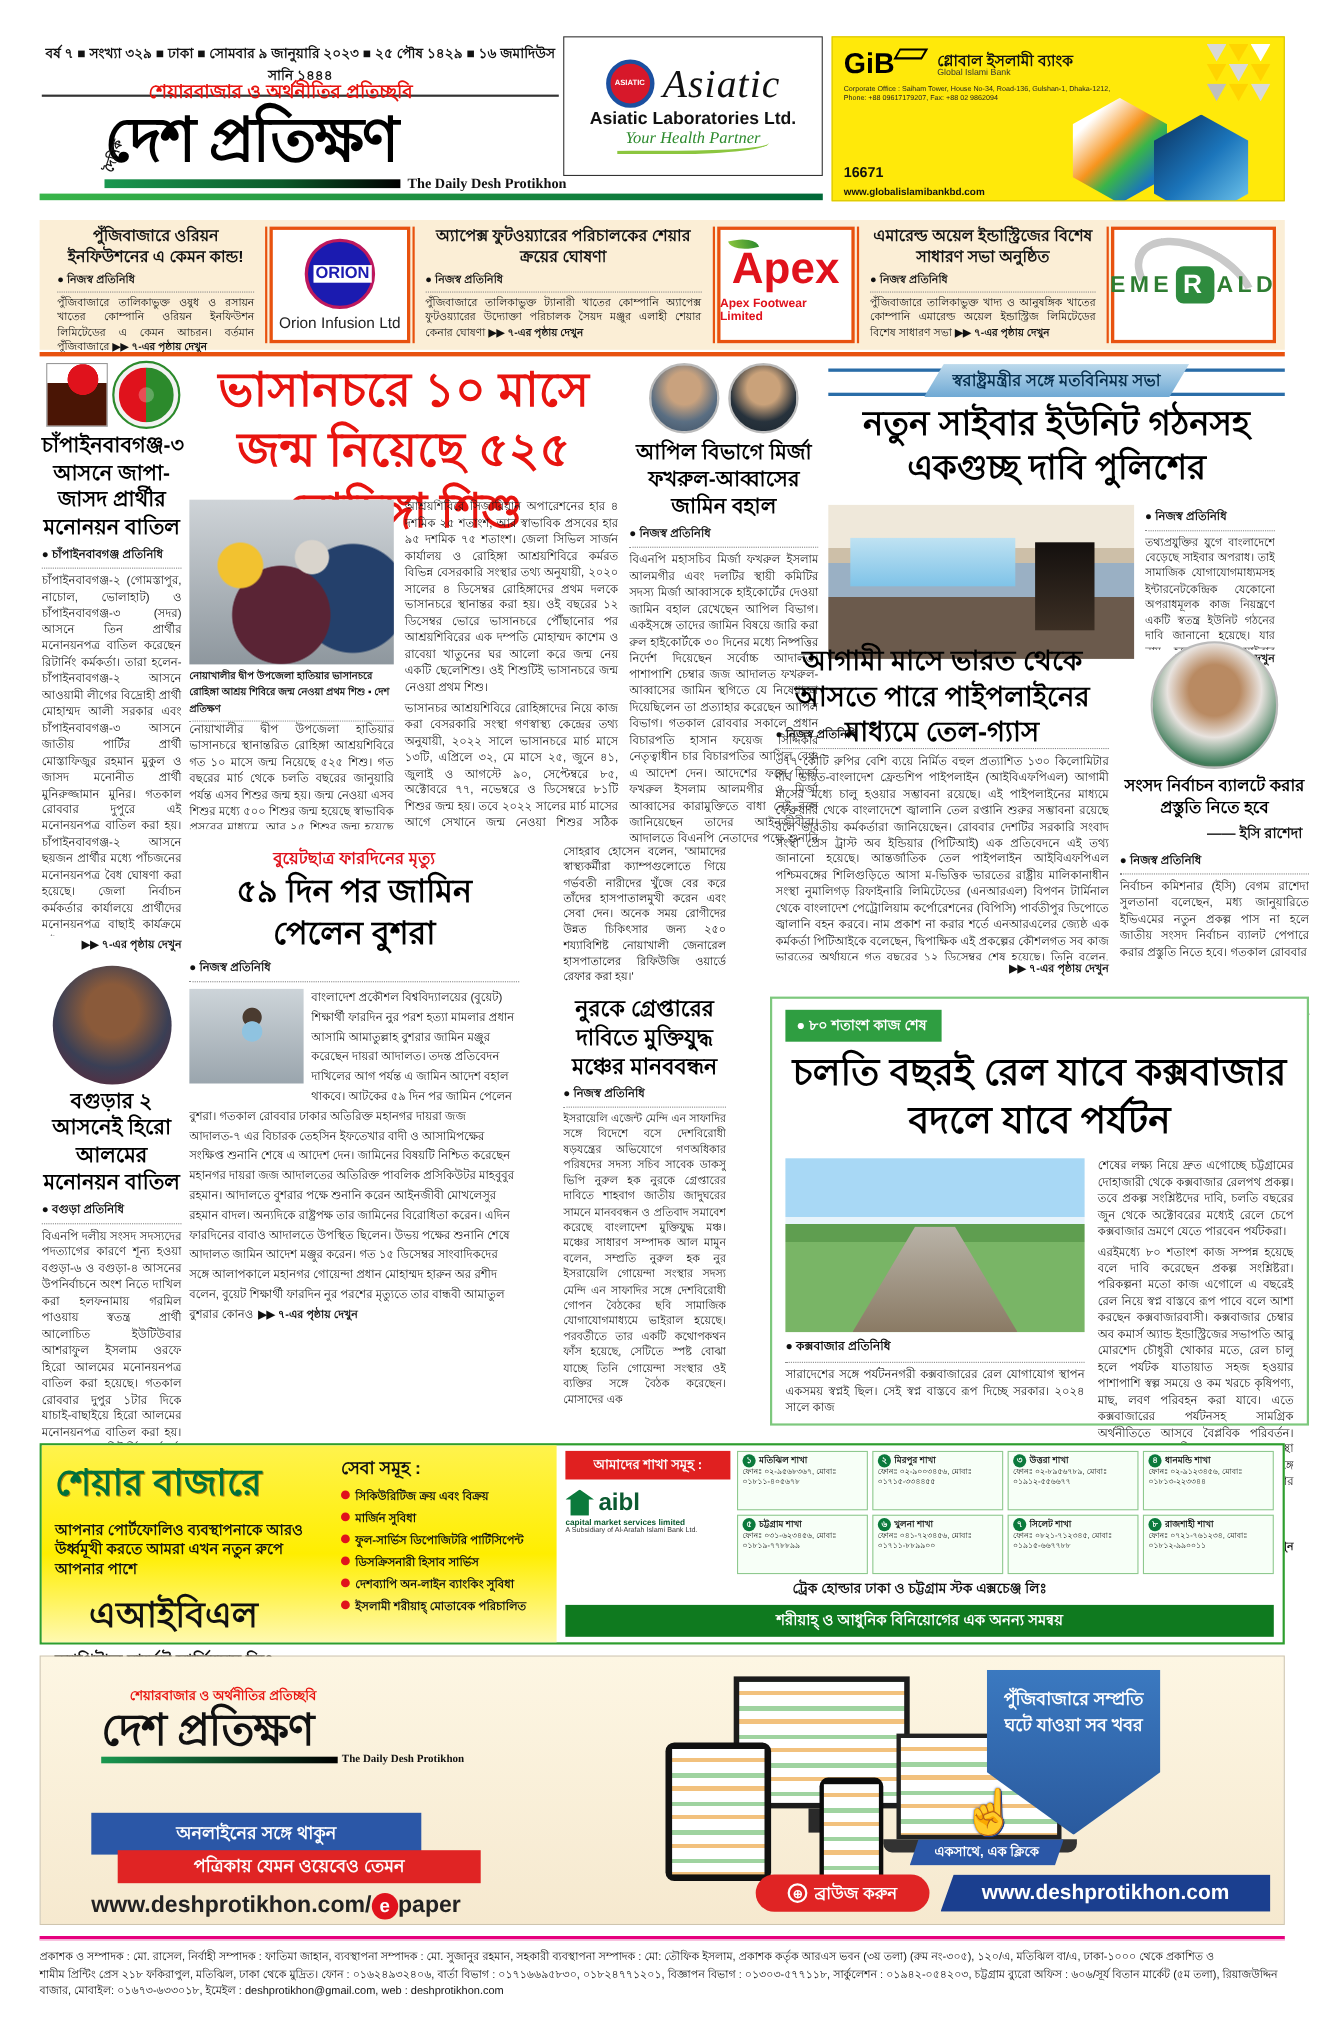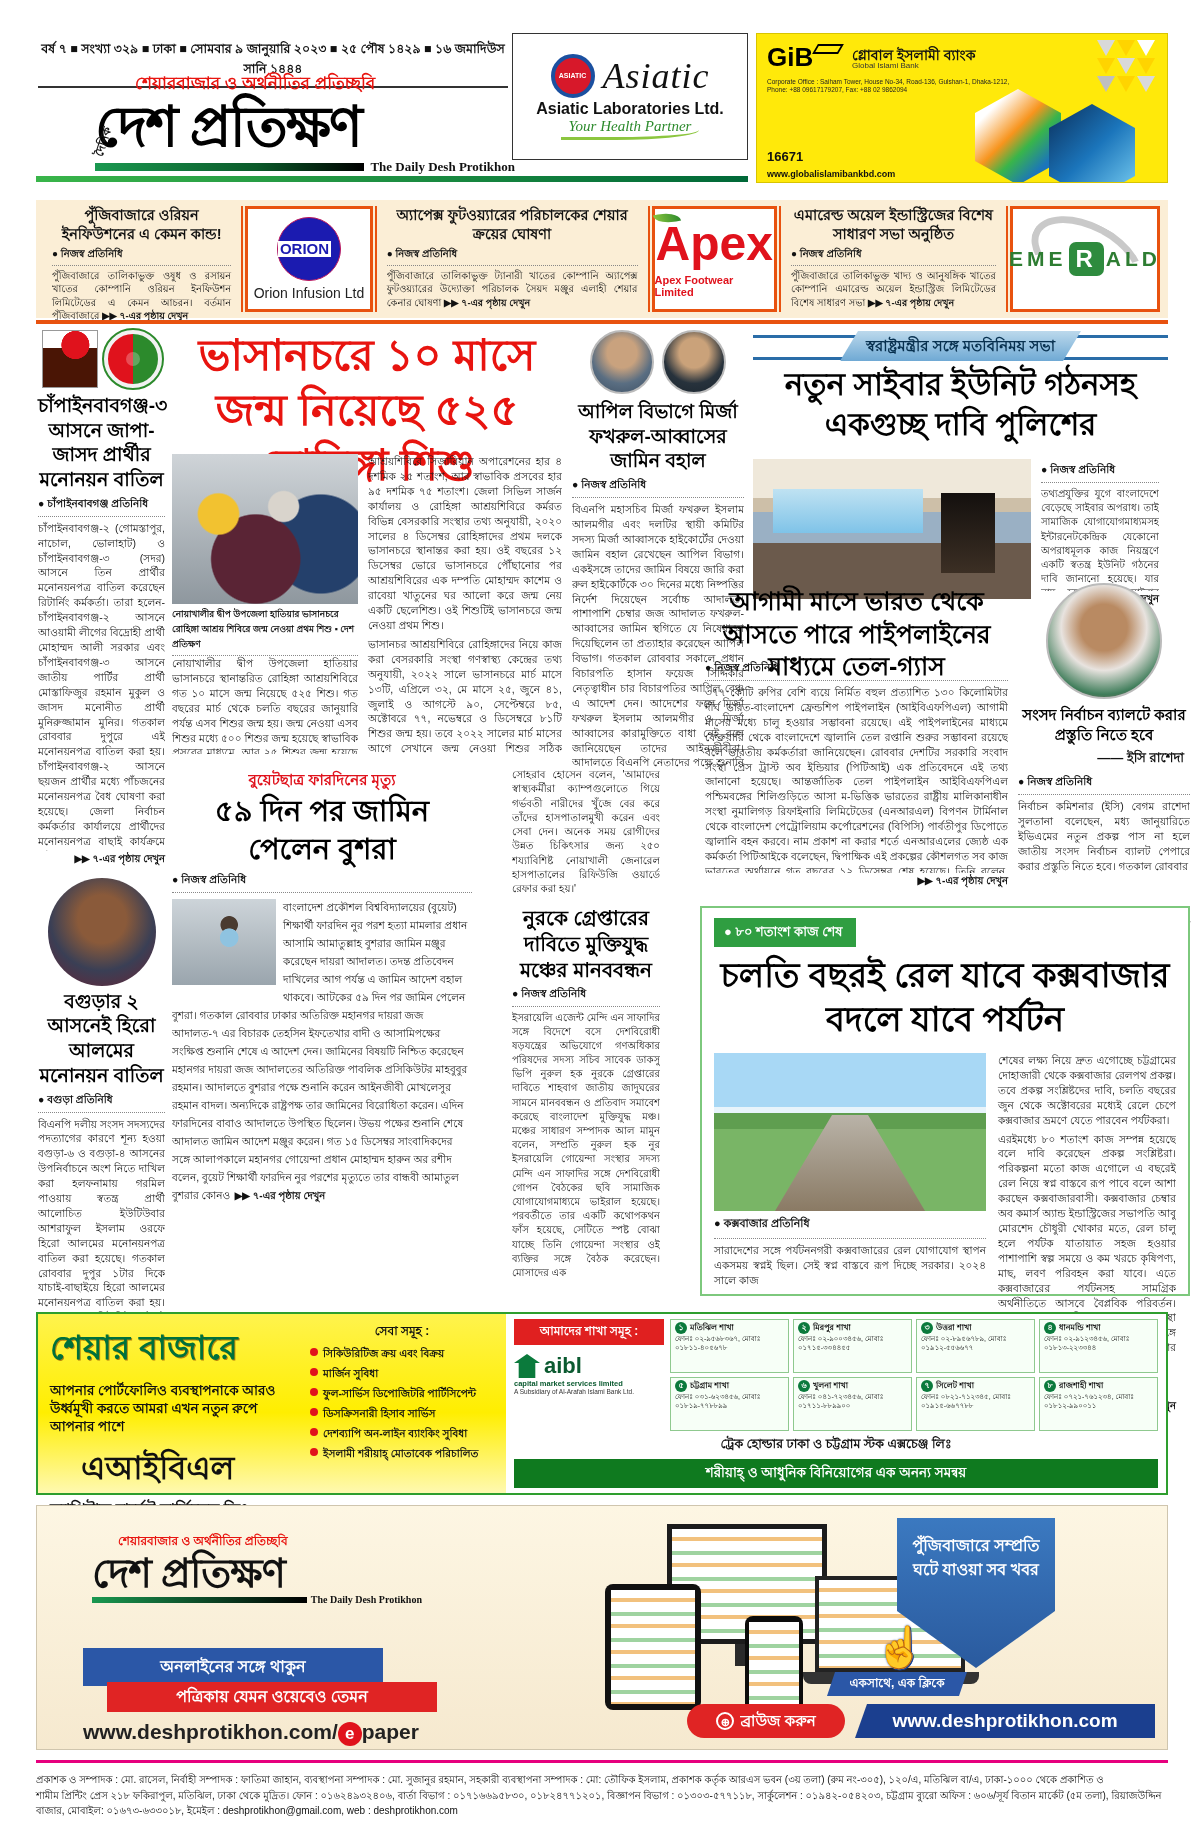--- a/index.html
+++ b/index.html
@@ -52,26 +52,26 @@
            align-items:stretch;padding:6px 8px;gap:0;}
   .teaser{padding:0 8px;display:flex;flex-direction:column;}
   .t-head{font-size:14.5px;font-weight:bold;text-align:center;line-height:1.3;}
   .t-byline{font-size:10px;font-weight:bold;border-bottom:1px dotted #888;padding:2px 0;}
   .t-body{font-size:9.8px;line-height:1.38;text-align:justify;margin-top:3px;}
   .t-more{font-weight:bold;font-size:9.5px;}
   .tdiv{width:0;border-left:2px solid #e8520f;margin:0 2px;}
   .logo-box{border:3px solid #e8520f;background:#fff;display:flex;flex-direction:column;
             align-items:center;justify-content:center;}
   #orion-box{width:128px;}
-  .orion-circle{width:64px;height:64px;border-radius:50%;background:#1b1bb0;border:1px solid #be185d;
-                display:flex;align-items:center;justify-content:flex-start;}
+  .orion-circle{width:64px;height:64px;border-radius:50%;background:#1b1bb0;border:3px solid #be185d;
+                display:flex;align-items:center;justify-content:flex-end;}
   .orion-circle span{background:#fff;color:#1b1bb0;font-weight:bold;font-size:15px;padding:0 2px;line-height:1.1;}
   .orion-cap{font-size:14px;margin-top:4px;color:#222;}
   #apex-box{width:126px;}
-  .apex-word{color:#e0121c;font-size:48px;font-weight:900;position:relative;line-height:1;}
+  .apex-word{color:#e0121c;font-size:40px;font-weight:900;position:relative;line-height:1;}
   .apex-leaf{position:absolute;left:-2px;top:-8px;width:26px;height:12px;background:linear-gradient(90deg,#8cc63f,#2c8a2c);
              border-radius:0 100% 0 100%;transform:rotate(-15deg);}
   .apex-cap{color:#e0121c;font-size:11px;font-weight:bold;margin-top:6px;}
   #emerald-box{width:150px;position:relative;}
   .eme-arc{position:absolute;width:120px;height:70px;border:7px solid #c9c9c9;border-radius:50%;
            border-color:#c9c9c9 transparent transparent #c9c9c9;transform:rotate(28deg);top:14px;left:14px;}
   .eme-text{font-size:21px;font-weight:bold;color:#2e7d32;letter-spacing:4px;display:flex;align-items:center;z-index:2;}
   .eme-r{background:#2e8b3e;color:#fff;border-radius:7px;padding:3px 7px;margin:0 2px;font-size:24px;}
   #orange-rule{left:36px;top:320px;width:1132px;height:4px;background:#e8520f;}
 
@@ -187,21 +187,21 @@
   #aibl{left:36px;top:1312px;width:1132px;height:183px;border:2.5px solid #2e9e2e;background:#fff;
         display:flex;}
   #aibl-yellow{width:468px;background:linear-gradient(180deg,#fff34d,#ffee00 55%,#fff9b0);
       padding:8px 12px;display:flex;gap:10px;}
   .ay-left{width:250px;}
   #ay-title{font-size:33px;font-weight:900;color:#00703c;text-shadow:1px 1px 0 #b8860b;}
   #ay-sub{font-size:13.5px;font-weight:bold;line-height:1.35;margin-top:4px;}
   #ay-brand{font-size:32px;font-weight:900;margin-top:6px;margin-left:31px;}
   #ay-brand2{font-size:16px;font-weight:bold;}
   .ay-right{flex:1;}
-  #ay-svc-title{font-size:12px;font-weight:bold;margin-bottom:4px;text-align:center;}
+  #ay-svc-title{font-size:16px;font-weight:bold;margin-bottom:4px;}
   .svc{font-size:10.5px;font-weight:bold;margin:3px 0;display:flex;gap:5px;align-items:flex-start;}
   .svc .dot{width:8px;height:8px;border-radius:50%;background:#e0121c;margin-top:2px;flex:none;}
   #aibl-right{flex:1;display:flex;flex-direction:column;padding:5px 8px;}
   .aibl-row{display:flex;gap:6px;}
   .aibl-mid{width:150px;}
   #branch-header{background:#e02020;color:#fff;font-size:12px;font-weight:bold;text-align:center;padding:3px 2px;}
   .aibl-logo{display:flex;align-items:center;gap:4px;margin-top:8px;}
   .aibl-house{width:26px;height:24px;background:#0b7a3c;clip-path:polygon(50% 0,100% 38%,82% 38%,82% 100%,18% 100%,18% 38%,0 38%);}
   .aibl-word{font-size:22px;font-weight:900;color:#0b5a30;}
   .aibl-sub{font-size:7.5px;font-weight:bold;color:#0b5a30;}

